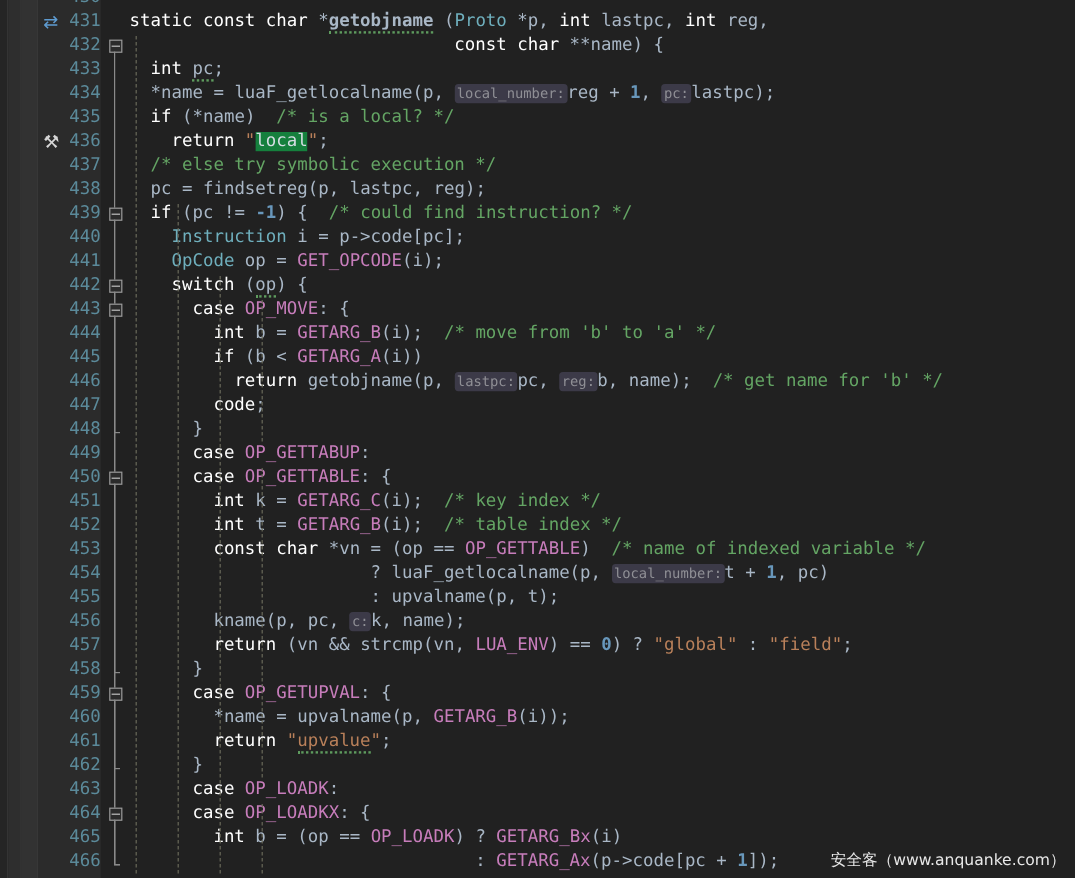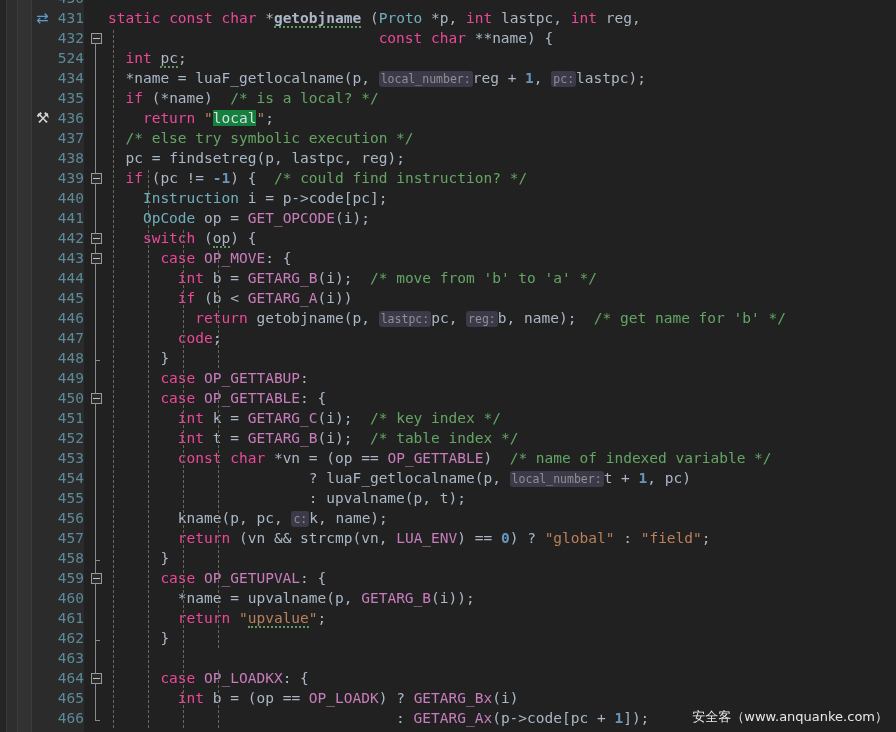--- a/index.html
+++ b/index.html
@@ -102,21 +102,21 @@
     width: 1px;
     background: #8a8a8a;
   }
   .foldtick {
     position: absolute;
     left: 95px; width: 5px; height: 1px;
     background: #8a8a8a;
   }
 
   
-  .kw    { color: #ec4899; }
+  .kw    { color: #ffffff; }
   .macro { color: #c77dbb; }
   .cls   { color: #6fafbd; }
   .str   { color: #b9805a; }
   .cmt   { color: #64a564; }
   .num   { color: #6897bb; font-weight: bold; }
   .plain { color: #a9b7c6; }
   .op    { color: #a9b7c6; }
 
   
   .squig {
@@ -186,21 +186,21 @@
       <div class="foldtick" style="top: 640px;"></div>
       <div class="foldbox" style="top: 673px;"></div>
       <div class="foldline" style="top: 683px; height: 37px;"></div>
       <div class="foldtick" style="top: 720px;"></div>
     </div>
 
   <div id="code-area">
       <div class="line" style="position: absolute; top: -12px; left: 0px; width: 896px;"><div class="lnum">430</div><div class="ltext"></div></div>
       <div class="line" style="position: absolute; top: 8px; left: 0px; width: 896px;"><div class="lnum">431</div><div class="ltext"><span class="kw">static</span> <span class="kw">const</span> <span class="kw">char</span> <span class="op">*</span><span class="plain" style="font-weight:bold"><span class="squig">getobjname</span></span> <span class="op">(</span><span class="cls">Proto</span> <span class="op">*</span><span class="plain">p</span><span class="op">,</span> <span class="kw">int</span> <span class="plain">lastpc</span><span class="op">,</span> <span class="kw">int</span> <span class="plain">reg</span><span class="op">,</span></div></div>
       <div class="line" style="position: absolute; top: 28px; left: 0px; width: 896px;"><div class="lnum">432</div><div class="ltext">                               <span class="kw">const</span> <span class="kw">char</span> <span class="op">*</span><span class="op">*</span><span class="plain">name</span><span class="op">)</span> <span class="op">{</span></div></div>
-      <div class="line" style="position: absolute; top: 48px; left: 0px; width: 896px;"><div class="lnum">524</div><div class="ltext">  <span class="kw">int</span> <span class="plain"><span class="squig">pc</span></span><span class="op">;</span></div></div>
+      <div class="line" style="position: absolute; top: 48px; left: 0px; width: 896px;"><div class="lnum">433</div><div class="ltext">  <span class="kw">int</span> <span class="plain"><span class="squig">pc</span></span><span class="op">;</span></div></div>
       <div class="line" style="position: absolute; top: 68px; left: 0px; width: 896px;"><div class="lnum">434</div><div class="ltext">  <span class="op">*</span><span class="plain">name</span> <span class="op">=</span> <span class="plain">luaF_getlocalname</span><span class="op">(</span><span class="plain">p</span><span class="op">,</span> <span class="hint">local_number:</span><span class="plain">reg</span> <span class="op">+</span> <span class="num">1</span><span class="op">,</span> <span class="hint">pc:</span><span class="plain">lastpc</span><span class="op">)</span><span class="op">;</span></div></div>
       <div class="line" style="position: absolute; top: 88px; left: 0px; width: 896px;"><div class="lnum">435</div><div class="ltext">  <span class="kw">if</span> <span class="op">(</span><span class="op">*</span><span class="plain">name</span><span class="op">)</span>  <span class="cmt">/* is a local? */</span></div></div>
       <div class="line" style="position: absolute; top: 108px; left: 0px; width: 896px;"><div class="lnum">436</div><div class="ltext">    <span class="kw">return</span> <span class="str">"</span><span class="sel">local</span><span class="str">"</span><span class="op">;</span></div></div>
       <div class="line" style="position: absolute; top: 128px; left: 0px; width: 896px;"><div class="lnum">437</div><div class="ltext">  <span class="cmt">/* else try symbolic execution */</span></div></div>
       <div class="line" style="position: absolute; top: 148px; left: 0px; width: 896px;"><div class="lnum">438</div><div class="ltext">  <span class="plain">pc</span> <span class="op">=</span> <span class="plain">findsetreg</span><span class="op">(</span><span class="plain">p</span><span class="op">,</span> <span class="plain">lastpc</span><span class="op">,</span> <span class="plain">reg</span><span class="op">)</span><span class="op">;</span></div></div>
       <div class="line" style="position: absolute; top: 168px; left: 0px; width: 896px;"><div class="lnum">439</div><div class="ltext">  <span class="kw">if</span> <span class="op">(</span><span class="plain">pc</span> <span class="op">!</span><span class="op">=</span> <span class="num">-1</span><span class="op">)</span> <span class="op">{</span>  <span class="cmt">/* could find instruction? */</span></div></div>
       <div class="line" style="position: absolute; top: 188px; left: 0px; width: 896px;"><div class="lnum">440</div><div class="ltext">    <span class="cls">Instruction</span> <span class="plain">i</span> <span class="op">=</span> <span class="plain">p</span><span class="op">-</span><span class="op">&gt;</span><span class="plain">code</span><span class="op">[</span><span class="plain">pc</span><span class="op">]</span><span class="op">;</span></div></div>
       <div class="line" style="position: absolute; top: 208px; left: 0px; width: 896px;"><div class="lnum">441</div><div class="ltext">    <span class="cls">OpCode</span> <span class="plain">op</span> <span class="op">=</span> <span class="macro">GET_OPCODE</span><span class="op">(</span><span class="plain">i</span><span class="op">)</span><span class="op">;</span></div></div>
       <div class="line" style="position: absolute; top: 228px; left: 0px; width: 896px;"><div class="lnum">442</div><div class="ltext">    <span class="kw">switch</span> <span class="op">(</span><span class="plain"><span class="squig">op</span></span><span class="op">)</span> <span class="op">{</span></div></div>
       <div class="line" style="position: absolute; top: 248px; left: 0px; width: 896px;"><div class="lnum">443</div><div class="ltext">      <span class="kw">case</span> <span class="macro">OP_MOVE</span><span class="op">:</span> <span class="op">{</span></div></div>
@@ -216,21 +216,21 @@
       <div class="line" style="position: absolute; top: 448px; left: 0px; width: 896px;"><div class="lnum">453</div><div class="ltext">        <span class="kw">const</span> <span class="kw">char</span> <span class="op">*</span><span class="plain">vn</span> <span class="op">=</span> <span class="op">(</span><span class="plain">op</span> <span class="op">=</span><span class="op">=</span> <span class="macro">OP_GETTABLE</span><span class="op">)</span>  <span class="cmt">/* name of indexed variable */</span></div></div>
       <div class="line" style="position: absolute; top: 468px; left: 0px; width: 896px;"><div class="lnum">454</div><div class="ltext">                       <span class="op">?</span> <span class="plain">luaF_getlocalname</span><span class="op">(</span><span class="plain">p</span><span class="op">,</span> <span class="hint">local_number:</span><span class="plain">t</span> <span class="op">+</span> <span class="num">1</span><span class="op">,</span> <span class="plain">pc</span><span class="op">)</span></div></div>
       <div class="line" style="position: absolute; top: 488px; left: 0px; width: 744px;"><div class="lnum">455</div><div class="ltext">                       <span class="op">:</span> <span class="plain">upvalname</span><span class="op">(</span><span class="plain">p</span><span class="op">,</span> <span class="plain">t</span><span class="op">)</span><span class="op">;</span></div></div>
       <div class="line" style="position: absolute; top: 508px; left: 0px; width: 896px;"><div class="lnum">456</div><div class="ltext">        <span class="plain">kname</span><span class="op">(</span><span class="plain">p</span><span class="op">,</span> <span class="plain">pc</span><span class="op">,</span> <span class="hint">c:</span><span class="plain">k</span><span class="op">,</span> <span class="plain">name</span><span class="op">)</span><span class="op">;</span></div></div>
       <div class="line" style="position: absolute; top: 528px; left: 0px; width: 896px;"><div class="lnum">457</div><div class="ltext">        <span class="kw">return</span> <span class="op">(</span><span class="plain">vn</span> <span class="op">&amp;</span><span class="op">&amp;</span> <span class="plain">strcmp</span><span class="op">(</span><span class="plain">vn</span><span class="op">,</span> <span class="macro">LUA_ENV</span><span class="op">)</span> <span class="op">=</span><span class="op">=</span> <span class="num">0</span><span class="op">)</span> <span class="op">?</span> <span class="str">"global"</span> <span class="op">:</span> <span class="str">"field"</span><span class="op">;</span></div></div>
       <div class="line" style="position: absolute; top: 548px; left: 0px; width: 748px;"><div class="lnum">458</div><div class="ltext">      <span class="op">}</span></div></div>
       <div class="line" style="position: absolute; top: 568px; left: 0px; width: 774px;"><div class="lnum">459</div><div class="ltext">      <span class="kw">case</span> <span class="macro">OP_GETUPVAL</span><span class="op">:</span> <span class="op">{</span></div></div>
       <div class="line" style="position: absolute; top: 588px; left: 0px; width: 896px;"><div class="lnum">460</div><div class="ltext">        <span class="op">*</span><span class="plain">name</span> <span class="op">=</span> <span class="plain">upvalname</span><span class="op">(</span><span class="plain">p</span><span class="op">,</span> <span class="macro">GETARG_B</span><span class="op">(</span><span class="plain">i</span><span class="op">)</span><span class="op">)</span><span class="op">;</span></div></div>
       <div class="line" style="position: absolute; top: 608px; left: 0px; width: 896px;"><div class="lnum">461</div><div class="ltext">        <span class="kw">return</span> <span class="str">"<span class="squig">upvalue</span>"</span><span class="op">;</span></div></div>
       <div class="line" style="position: absolute; top: 628px; left: 0px; width: 896px;"><div class="lnum">462</div><div class="ltext">      <span class="op">}</span></div></div>
-      <div class="line" style="position: absolute; top: 648px; left: 0px; width: 896px;"><div class="lnum">463</div></div>
+      <div class="line" style="position: absolute; top: 648px; left: 0px; width: 896px;"><div class="lnum">463</div><div class="ltext">      <span class="kw">case</span> <span class="macro">OP_LOADK</span><span class="op">:</span></div></div>
       <div class="line" style="position: absolute; top: 668px; left: 0px; width: 896px;"><div class="lnum">464</div><div class="ltext">      <span class="kw">case</span> <span class="macro">OP_LOADKX</span><span class="op">:</span> <span class="op">{</span></div></div>
       <div class="line" style="position: absolute; top: 688px; left: 0px; width: 896px;"><div class="lnum">465</div><div class="ltext">        <span class="kw">int</span> <span class="plain">b</span> <span class="op">=</span> <span class="op">(</span><span class="plain">op</span> <span class="op">=</span><span class="op">=</span> <span class="macro">OP_LOADK</span><span class="op">)</span> <span class="op">?</span> <span class="macro">GETARG_Bx</span><span class="op">(</span><span class="plain">i</span><span class="op">)</span></div></div>
       <div class="line" style="position: absolute; top: 708px; left: 0px; width: 896px;"><div class="lnum">466</div><div class="ltext">                                 <span class="op">:</span> <span class="macro">GETARG_Ax</span><span class="op">(</span><span class="plain">p</span><span class="op">-</span><span class="op">&gt;</span><span class="plain">code</span><span class="op">[</span><span class="plain">pc</span> <span class="op">+</span> <span class="num">1</span><span class="op">]</span><span class="op">)</span><span class="op">;</span></div></div>
     </div>
 
   <div id="watermark">安全客（www.anquanke.com）</div>
 <div class="guide dashed" style="left: 113px; top: 30px; height: 698px; position: absolute;"></div>
     <div class="guide dashed" style="left: 148px; top: 170px; height: 558px; position: absolute;"></div>
     <div class="guide dashed" style="left: 183px; top: 230px; height: 498px; position: absolute;"></div>
     <div class="guide dashed" style="left: 218px; top: 250px; height: 118px; position: absolute;"></div>

